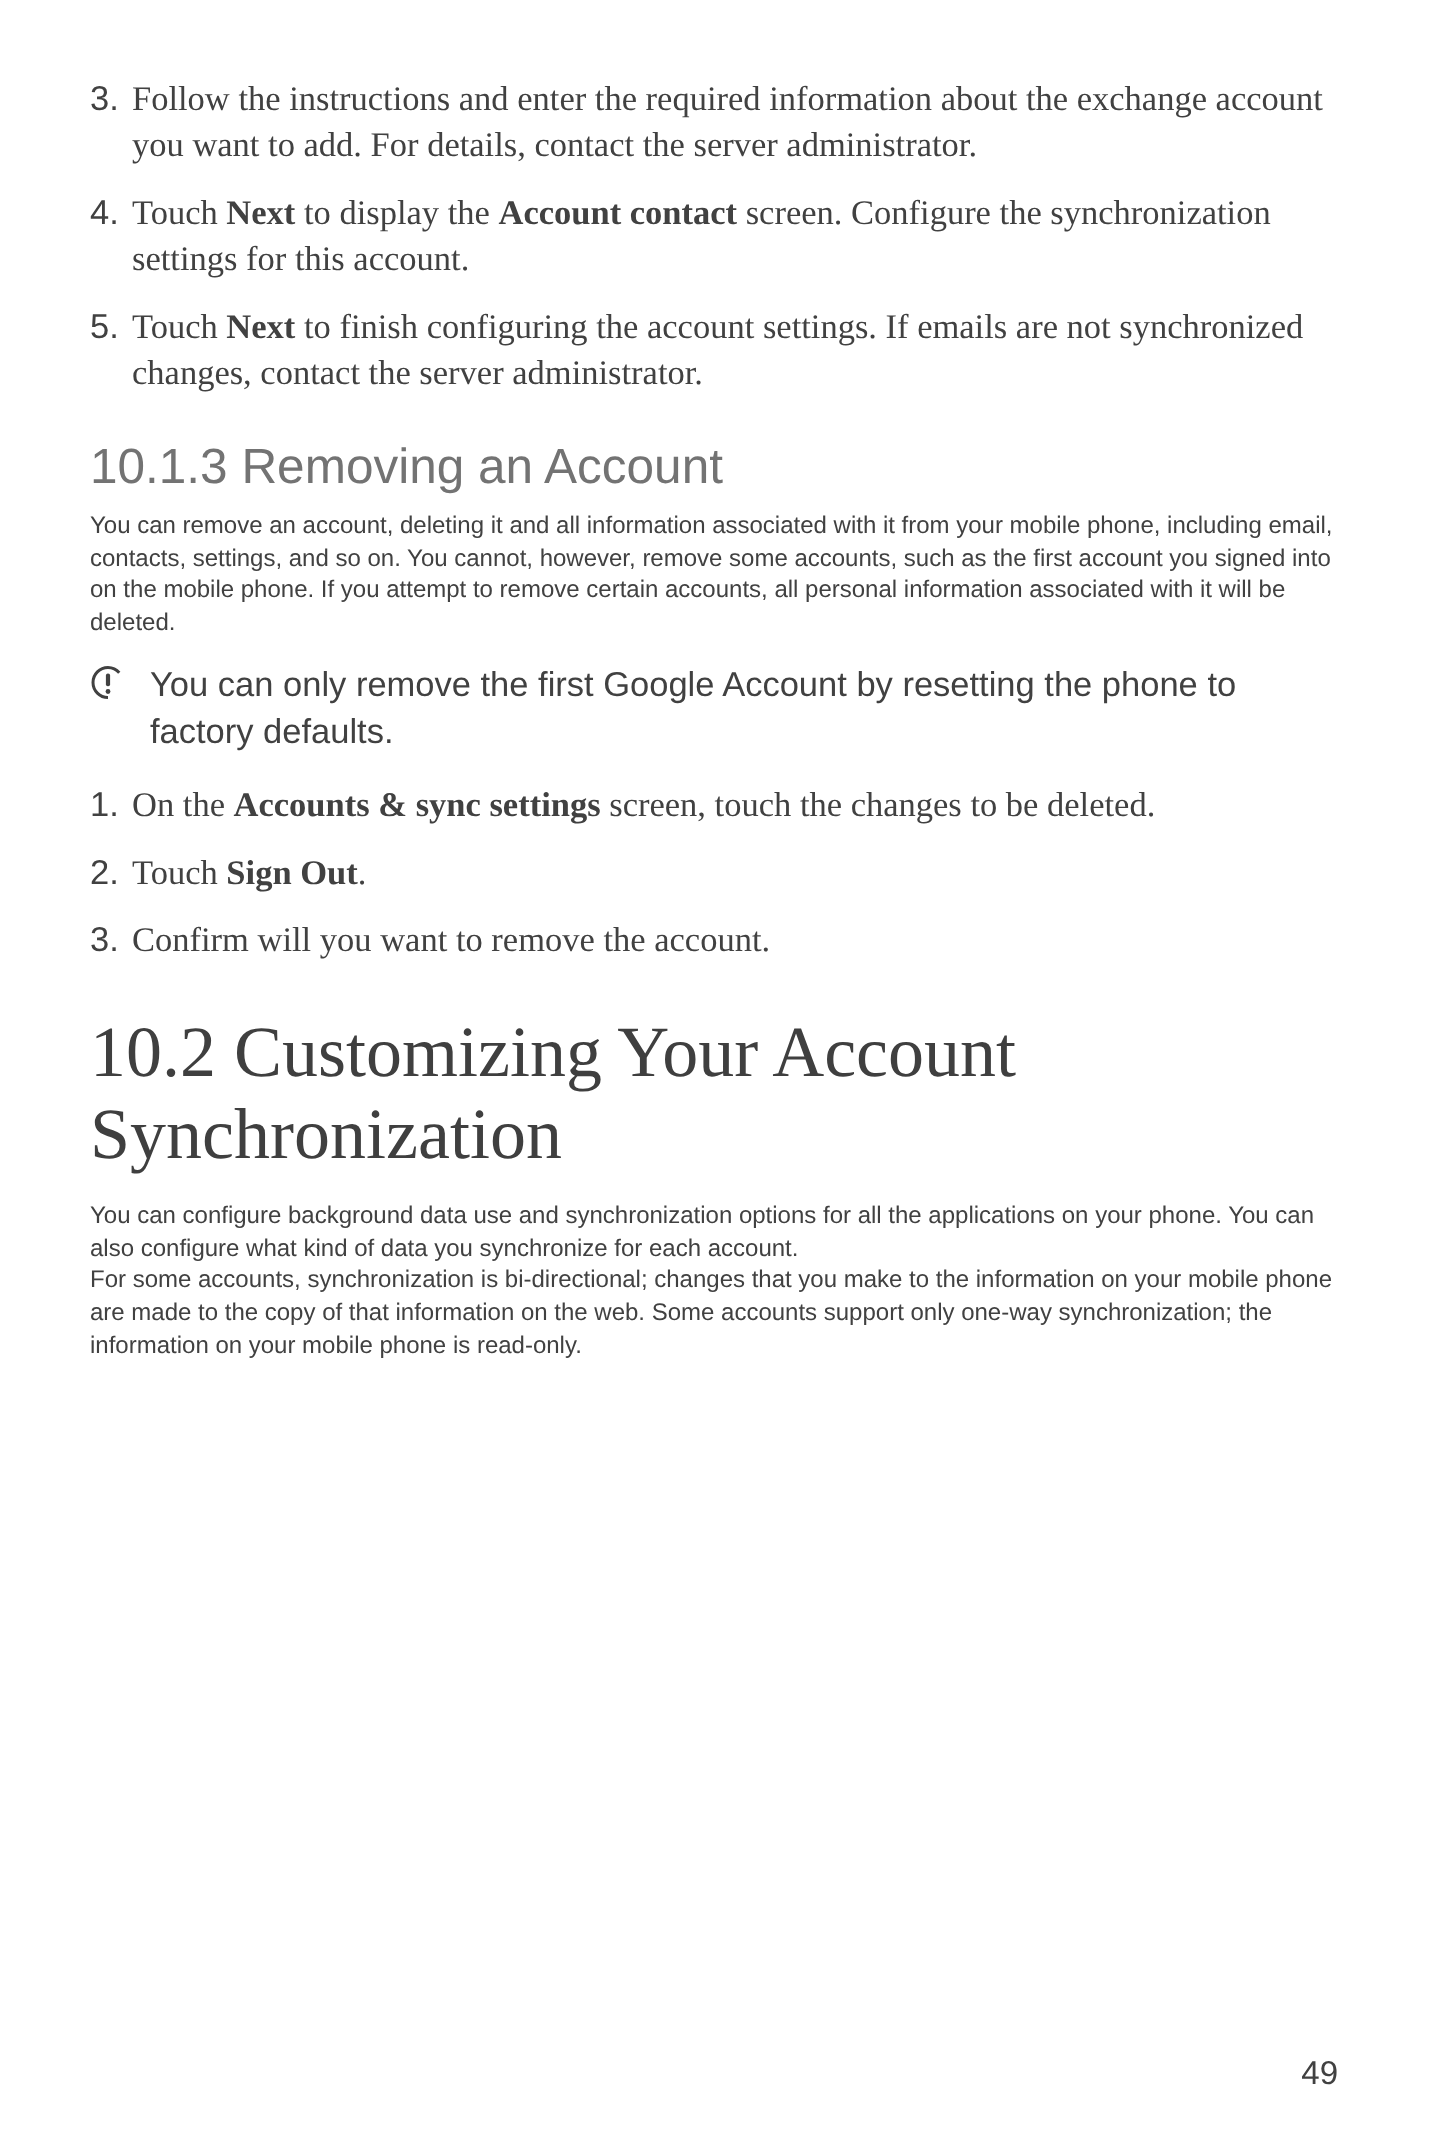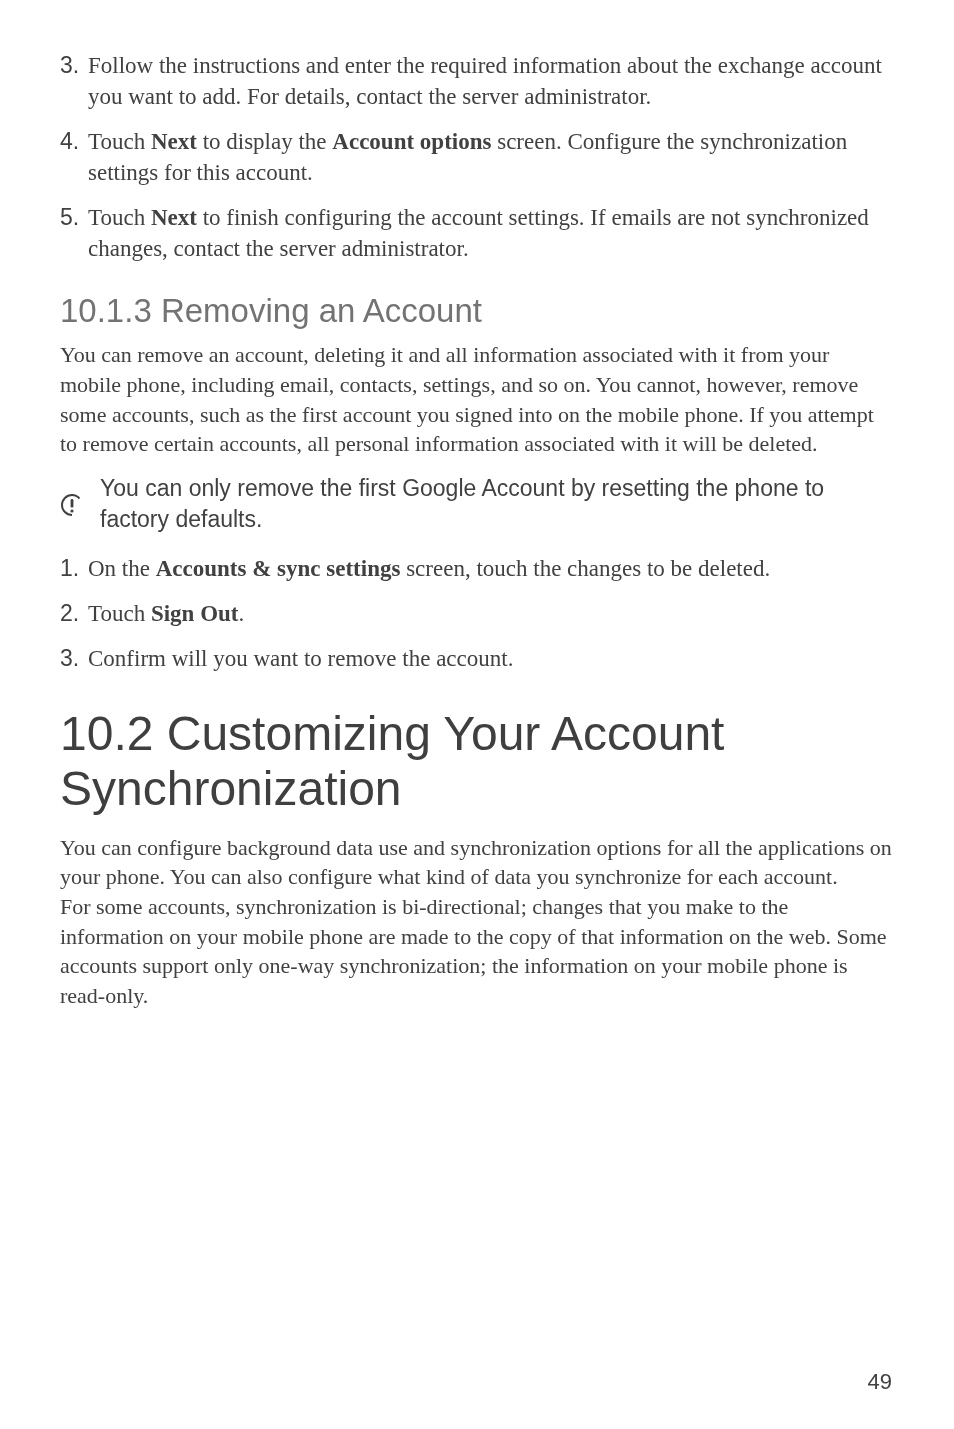--- a/index.html
+++ b/index.html
@@ -31,44 +31,43 @@
   .bold { font-weight: bold; }
   h2.subheading {
     font-family: Arial, Helvetica, sans-serif;
     font-size: 33px;
     font-weight: normal;
     color: #737373;
     letter-spacing: 0px;
     margin: 28px 0 10px 0;
   }
   p.body-para {
-    font-size: 22px;
+    font-size: 16px;
     line-height: 1.35;
     margin: 0 0 14px 0;
-    font-family: Liberation Serif, serif;
   }
   .note-row {
     display: flex;
-    align-items: center;
+    align-items: flex-start;
     font-size: 23px;
     line-height: 1.35;
     margin: 14px 0 18px 0;
   }
   .note-icon {
     width: 40px;
     flex-shrink: 0;
     display: flex;
     align-items: flex-start;
     justify-content: flex-start;
     padding-top: 2px;
   }
   .note-icon svg { display: block; }
   .note-text { flex: 1; }
   h1.section-heading {
-    font-family: Liberation Sans, sans-serif;
+    font-family: Liberation Serif, serif;
     font-size: 48px;
     font-weight: normal;
     color: #3f3f3f;
     margin: 32px 0 16px 0;
     line-height: 1.15;
   }
   .page-number {
     position: absolute;
     bottom: 34px;
     right: 62px;
@@ -80,21 +79,21 @@
 </head>
 <body>
 
 <div id="steps-a">
     <div class="list-item">
       <span class="num">3.</span>
       <span class="text"><span>Follow the instructions and enter the required information about the exchange account you want to add. For details, contact the server administrator.</span></span>
     </div>
     <div class="list-item">
       <span class="num">4.</span>
-      <span class="text"><span>Touch </span><span class="bold">Next</span><span> to display the </span><span class="bold">Account options</span><span> screen. Configure the synchronization settings for this account.</span></span>
+      <span class="text"><span>Touch </span><span class="bold">Next</span><span> to display the </span><span class="bold">Account contact</span><span> screen. Configure the synchronization settings for this account.</span></span>
     </div>
     <div class="list-item">
       <span class="num">5.</span>
       <span class="text"><span>Touch </span><span class="bold">Next</span><span> to finish configuring the account settings. If emails are not synchronized changes, contact the server administrator.</span></span>
     </div>
   </div>
 
 <h2 class="subheading">10.1.3  Removing an Account</h2>
 
 <p class="body-para">You can remove an account, deleting it and all information associated with it from your mobile phone, including email, contacts, settings, and so on. You cannot, however, remove some accounts, such as the first account you signed into on the mobile phone. If you attempt to remove certain accounts, all personal information associated with it will be deleted.</p>

